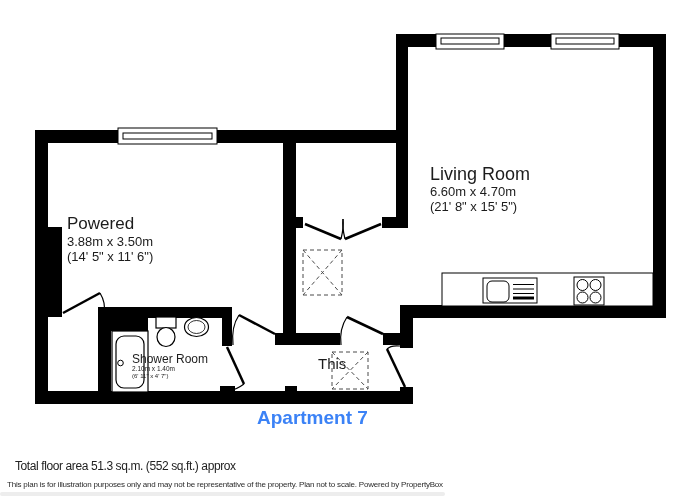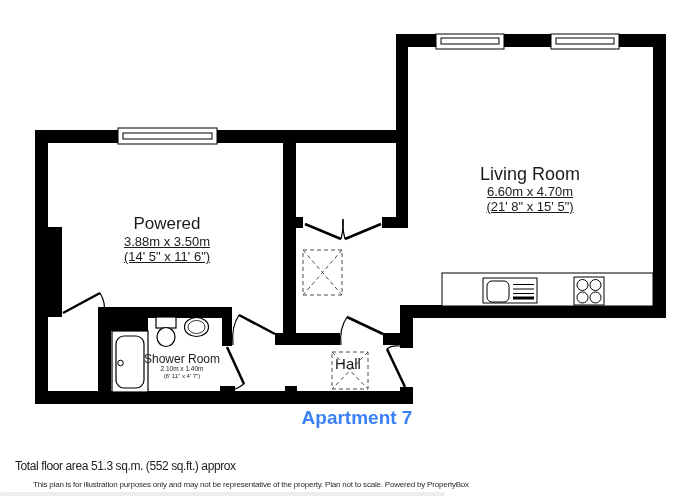--- a/index.html
+++ b/index.html
@@ -1,31 +1,31 @@
 <!DOCTYPE html>
 <html><head>
 <meta charset="utf-8">
 <style>
   html,body{margin:0;padding:0;background:#fff;}
   .stage{
     position:relative;width:700px;height:500px;background:#ffffff;
     font-family:"Liberation Sans", sans-serif;color:#1c1c1c;overflow:hidden;
   }
   .stage svg{position:absolute;left:0;top:0;}
-  .label{position:absolute;text-align:center;color:#1c1c1c;}
+  .label{position:absolute;text-align:left;color:#1c1c1c;}
   .room-name{font-size:17px;line-height:20px;}
   .room-name.lr{font-size:18px;}
-  .room-dims{font-size:13px;line-height:15px;text-decoration:underline;}
+  .room-dims{font-size:13px;line-height:15px;}
   .shower .room-name{font-size:12px;line-height:11px;}
   .shower .dim1{font-size:6.5px;line-height:8px;}
   .shower .dim2{font-size:6px;line-height:7px;}
   .hall-name{font-size:15px;line-height:16px;}
   .apartment{font-size:19px;line-height:24px;font-weight:bold;color:#3b82f6;}
   .total-area{position:absolute;left:15px;top:459px;font-size:12px;letter-spacing:-0.4px;color:#222;}
-  .disclaimer{position:absolute;left:7px;top:480px;font-size:8px;letter-spacing:-0.2px;color:#2b2b2b;margin-left:26px;}
+  .disclaimer{position:absolute;left:7px;top:480px;font-size:8px;letter-spacing:-0.2px;color:#2b2b2b;}
   .footer-smudge{position:absolute;left:0;top:492px;width:445px;height:4px;background:#ededed;border-radius:2px;}
 </style>
 </head>
 <body>
 
 <div class="stage">
 
   <svg width="700" height="500" viewBox="0 0 700 500">
 
     <g fill="#000000">
@@ -157,21 +157,21 @@
     <div class="room-dims">(21' 8" x 15' 5")</div>
   </div>
 
   <div class="label shower" style="left:132px;top:354px;width:100px;">
     <div class="room-name">Shower Room</div>
     <div class="dim1">2.10m x 1.40m</div>
     <div class="dim2">(6' 11" x 4' 7")</div>
   </div>
 
   <div class="label" style="left:318px;top:356px;width:60px;">
-    <div class="hall-name">Hall</div>
+    <div class="hall-name">This</div>
   </div>
 
   <div class="label apartment" style="left:257px;top:406px;width:200px;">Apartment 7</div>
 
   <div class="total-area">Total floor area 51.3 sq.m. (552 sq.ft.) approx</div>
   <div class="footer-smudge"></div>
   <div class="disclaimer">This plan is for illustration purposes only and may not be representative of the property. Plan not to scale. Powered by PropertyBox</div>
 
 </div>
 

